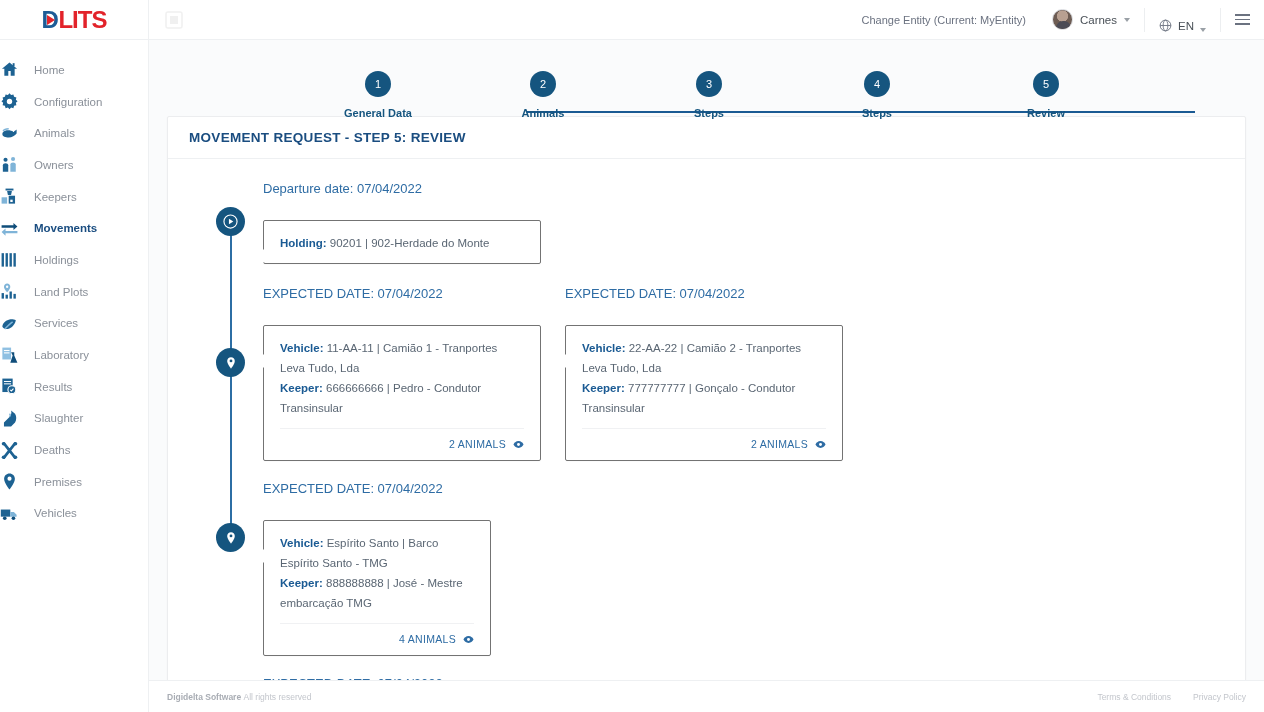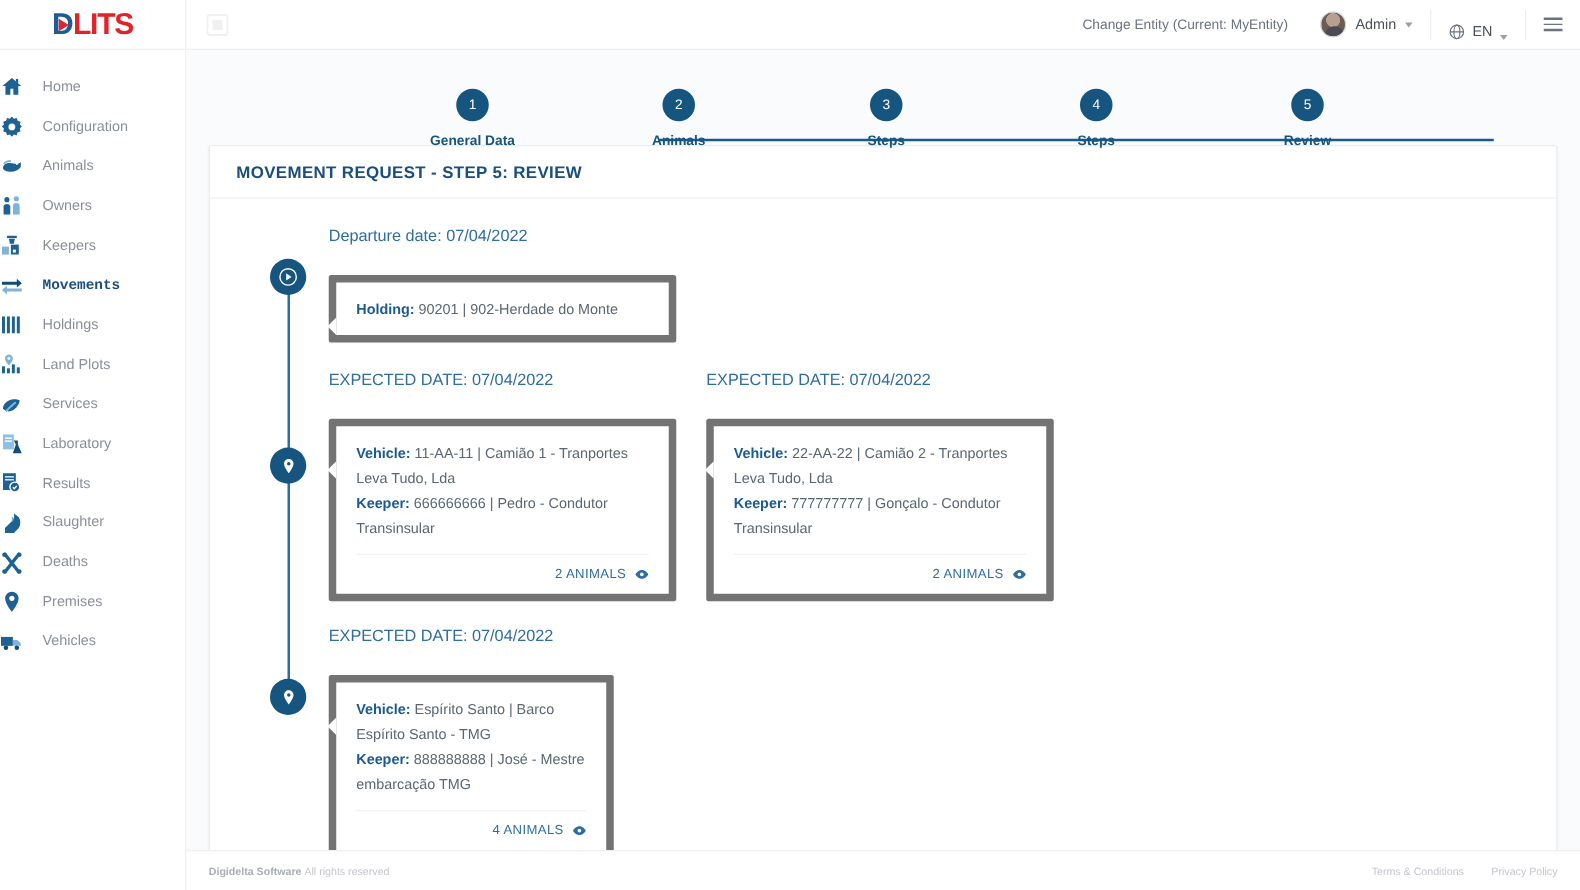--- a/index.html
+++ b/index.html
@@ -60,21 +60,21 @@
   .sidebar {
     position: absolute; top: 40px; left: 0; width: 149px; height: 672px;
     background: #ffffff; border-right: 1px solid #eef0f2;
     padding-top: 14px; z-index: 15;
   }
   .side-item {
     display: flex; align-items: center; height: 31.7px; gap: 15px; cursor: pointer;
   }
   .side-icon { width: 19px; height: 19px; display: flex; align-items: center; justify-content: center; flex: 0 0 19px; }
   .side-label { font-size: 11.5px; color: #8a9099; white-space: nowrap; }
-  .side-item.active .side-label { color: #1a4d80; font-weight: bold; font-family: Liberation Mono, monospace; }
+  .side-item.active .side-label { color: #1a4d80; font-weight: bold; }
 
   
   .main {
     position: absolute; top: 40px; left: 149px; width: 1115px; height: 672px;
     background: #fafbfc;
   }
 
   
   .stepper { position: relative; height: 76px; padding-top: 18px; }
   .step-line { position: absolute; top: 71px; left: 378px; right: 0; width: 668px; height: 2px; background: #1a5a93; }
@@ -103,21 +103,21 @@
   .tl { position: relative; margin-left: 37px; }
   .tl-rail { position: absolute; left: 25px; top: 28px; width: 2px; height: 340px; background: #2c6ea4; }
   .tl-row { position: relative; padding-left: 58px; }
   .tl-node {
     position: absolute; left: 11px; width: 29px; height: 29px; border-radius: 50%;
     background: #15557f; display: flex; align-items: center; justify-content: center;
     z-index: 4;
   }
   .tl-date { font-size: 13px; color: #2e6ca4; margin-bottom: 8px; }
   .tl-box {
-    border: 6px solid #737373; border-radius: 2px; background: #fff;
+    border: 1px solid #737373; border-radius: 2px; background: #fff;
     padding: 12px 16px 10px 16px; position: relative;
     box-shadow: 0 1px 1px rgba(0,0,0,.02);
     margin-top: 24px;
   }
   .tl-box::before {
     content: ""; position: absolute; left: -7px; top: 28px;
     width: 0; height: 0; border-top: 7px solid transparent; border-bottom: 7px solid transparent;
     border-right: 7px solid #fff;
   }
   .tl-box::after {
@@ -159,21 +159,21 @@
   <div class="collapse-btn">
     <svg width="18" height="18" viewBox="0 0 18 18">
         <rect x="1" y="1" width="16" height="16" rx="2" fill="none" stroke="#888" stroke-width="1.5"></rect>
         <rect x="5" y="5" width="8" height="8" fill="#888"></rect>
       </svg>
   </div>
   <div class="topbar-right">
     <span class="change-entity">Change Entity (Current: MyEntity)</span>
     <div class="user-box">
       <span class="avatar"></span>
-      <span class="user-name">Admin</span>
+      <span class="user-name">Carnes</span>
       <span class="caret"></span>
     </div>
     <div class="lang-box">
       <svg width="13" height="13" viewBox="0 0 16 16">
           <circle cx="8" cy="8" r="6.6" fill="none" stroke="#6b7280" stroke-width="1.2"></circle>
           <ellipse cx="8" cy="8" rx="2.9" ry="6.6" fill="none" stroke="#6b7280" stroke-width="1.1"></ellipse>
           <line x1="1.5" y1="8" x2="14.5" y2="8" stroke="#6b7280" stroke-width="1.1"></line>
         </svg>
       <span class="lang-label">EN</span>
       <span class="caret"></span>

